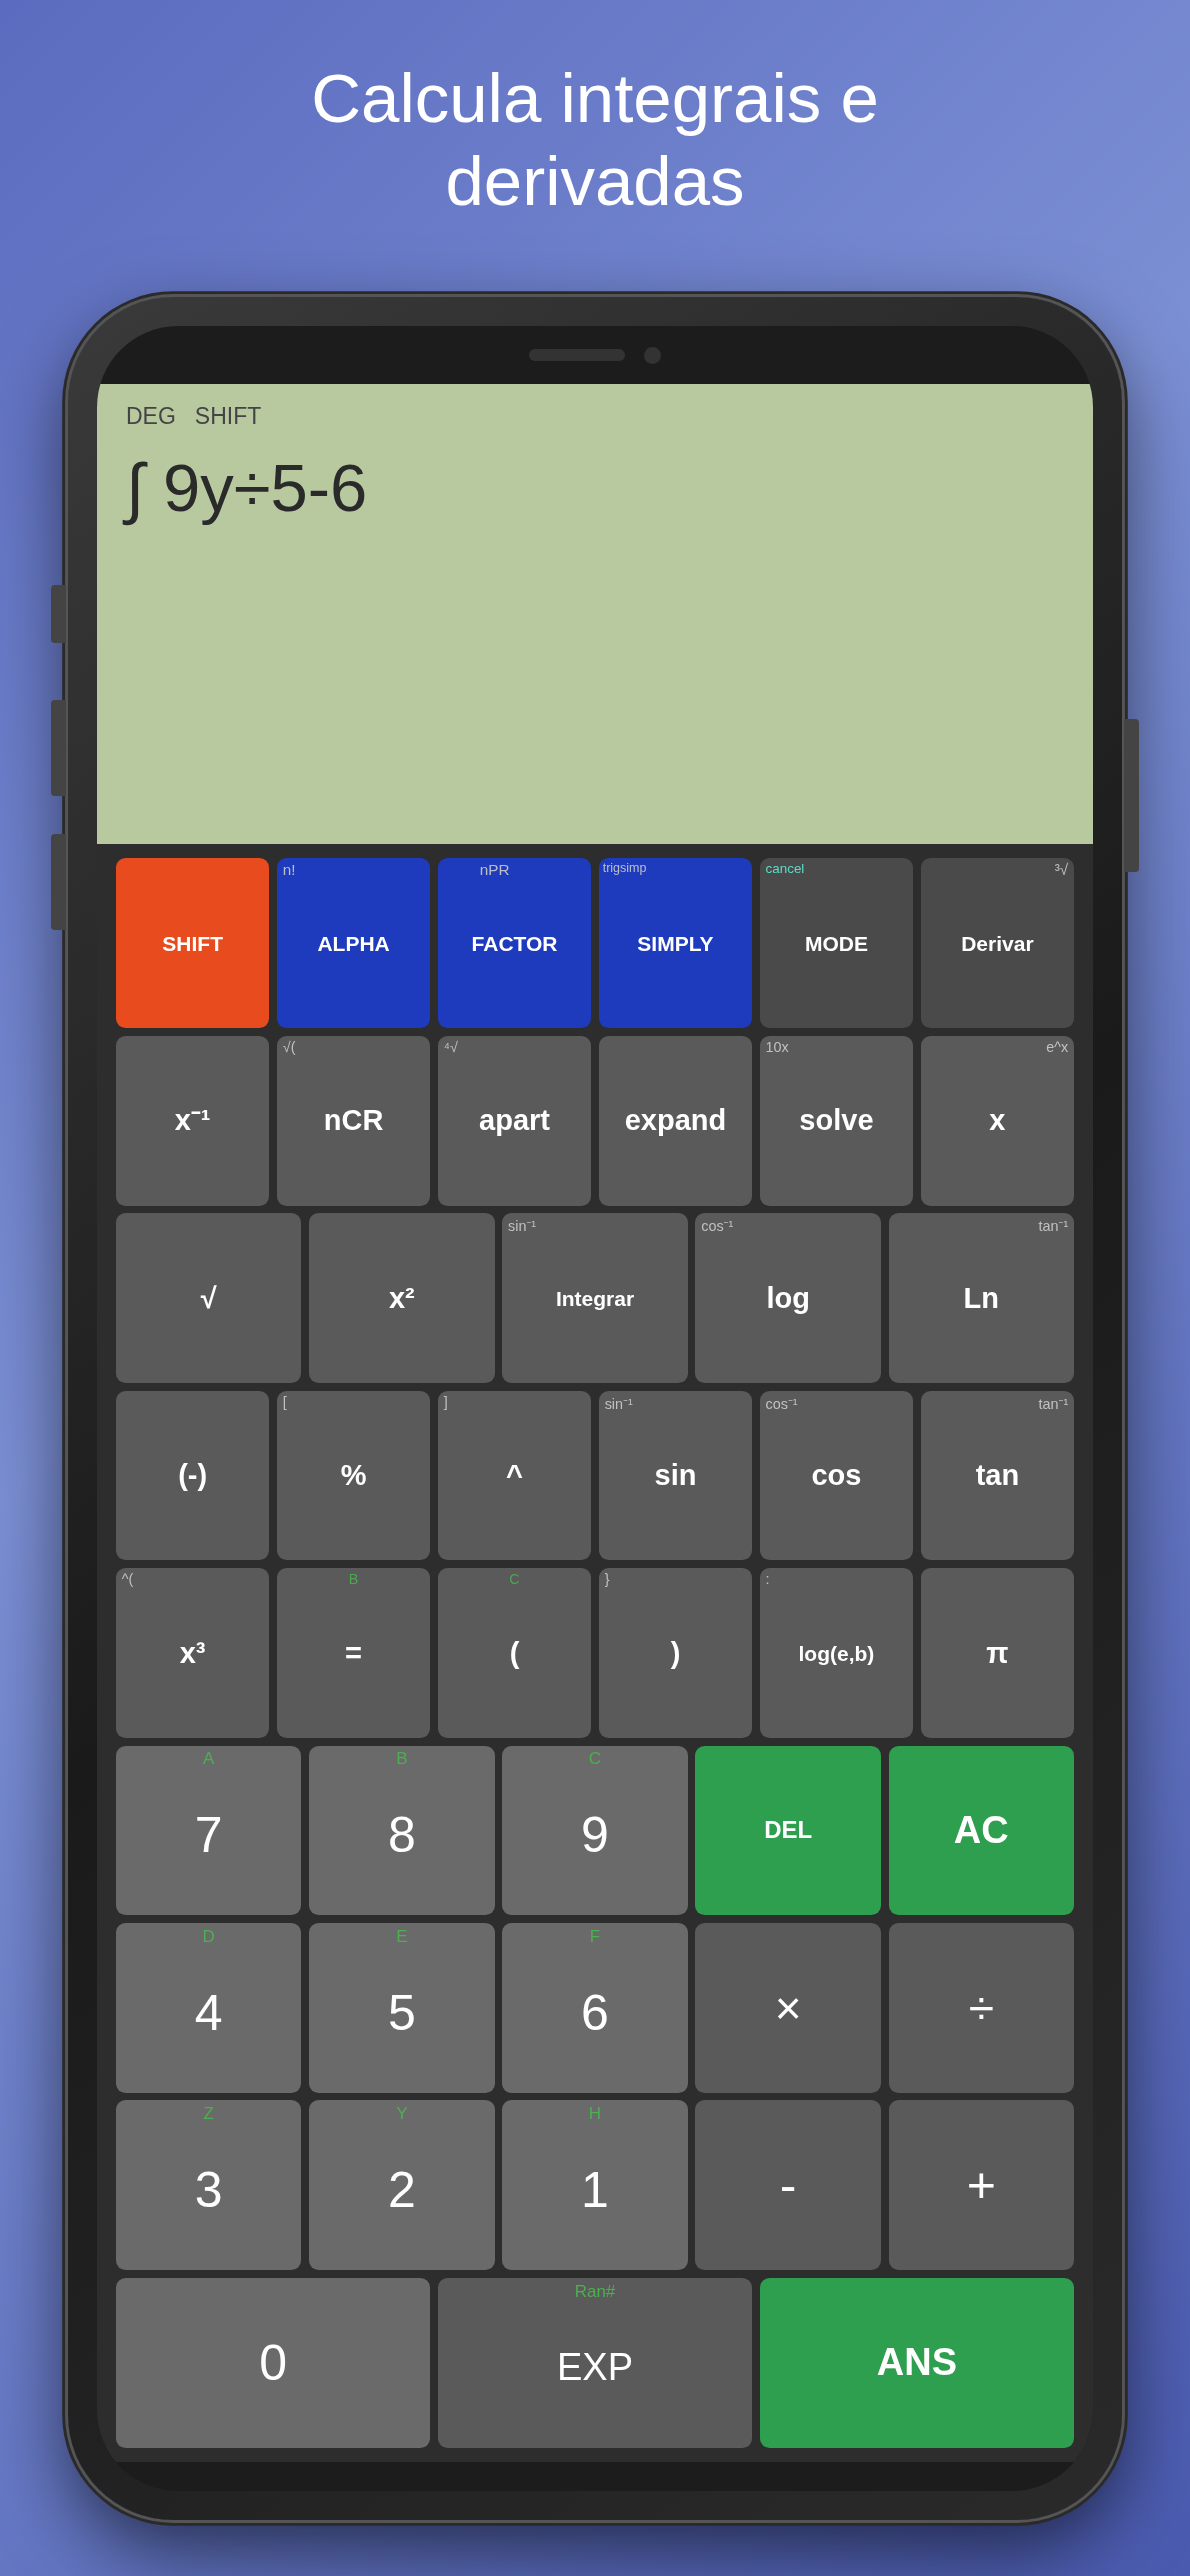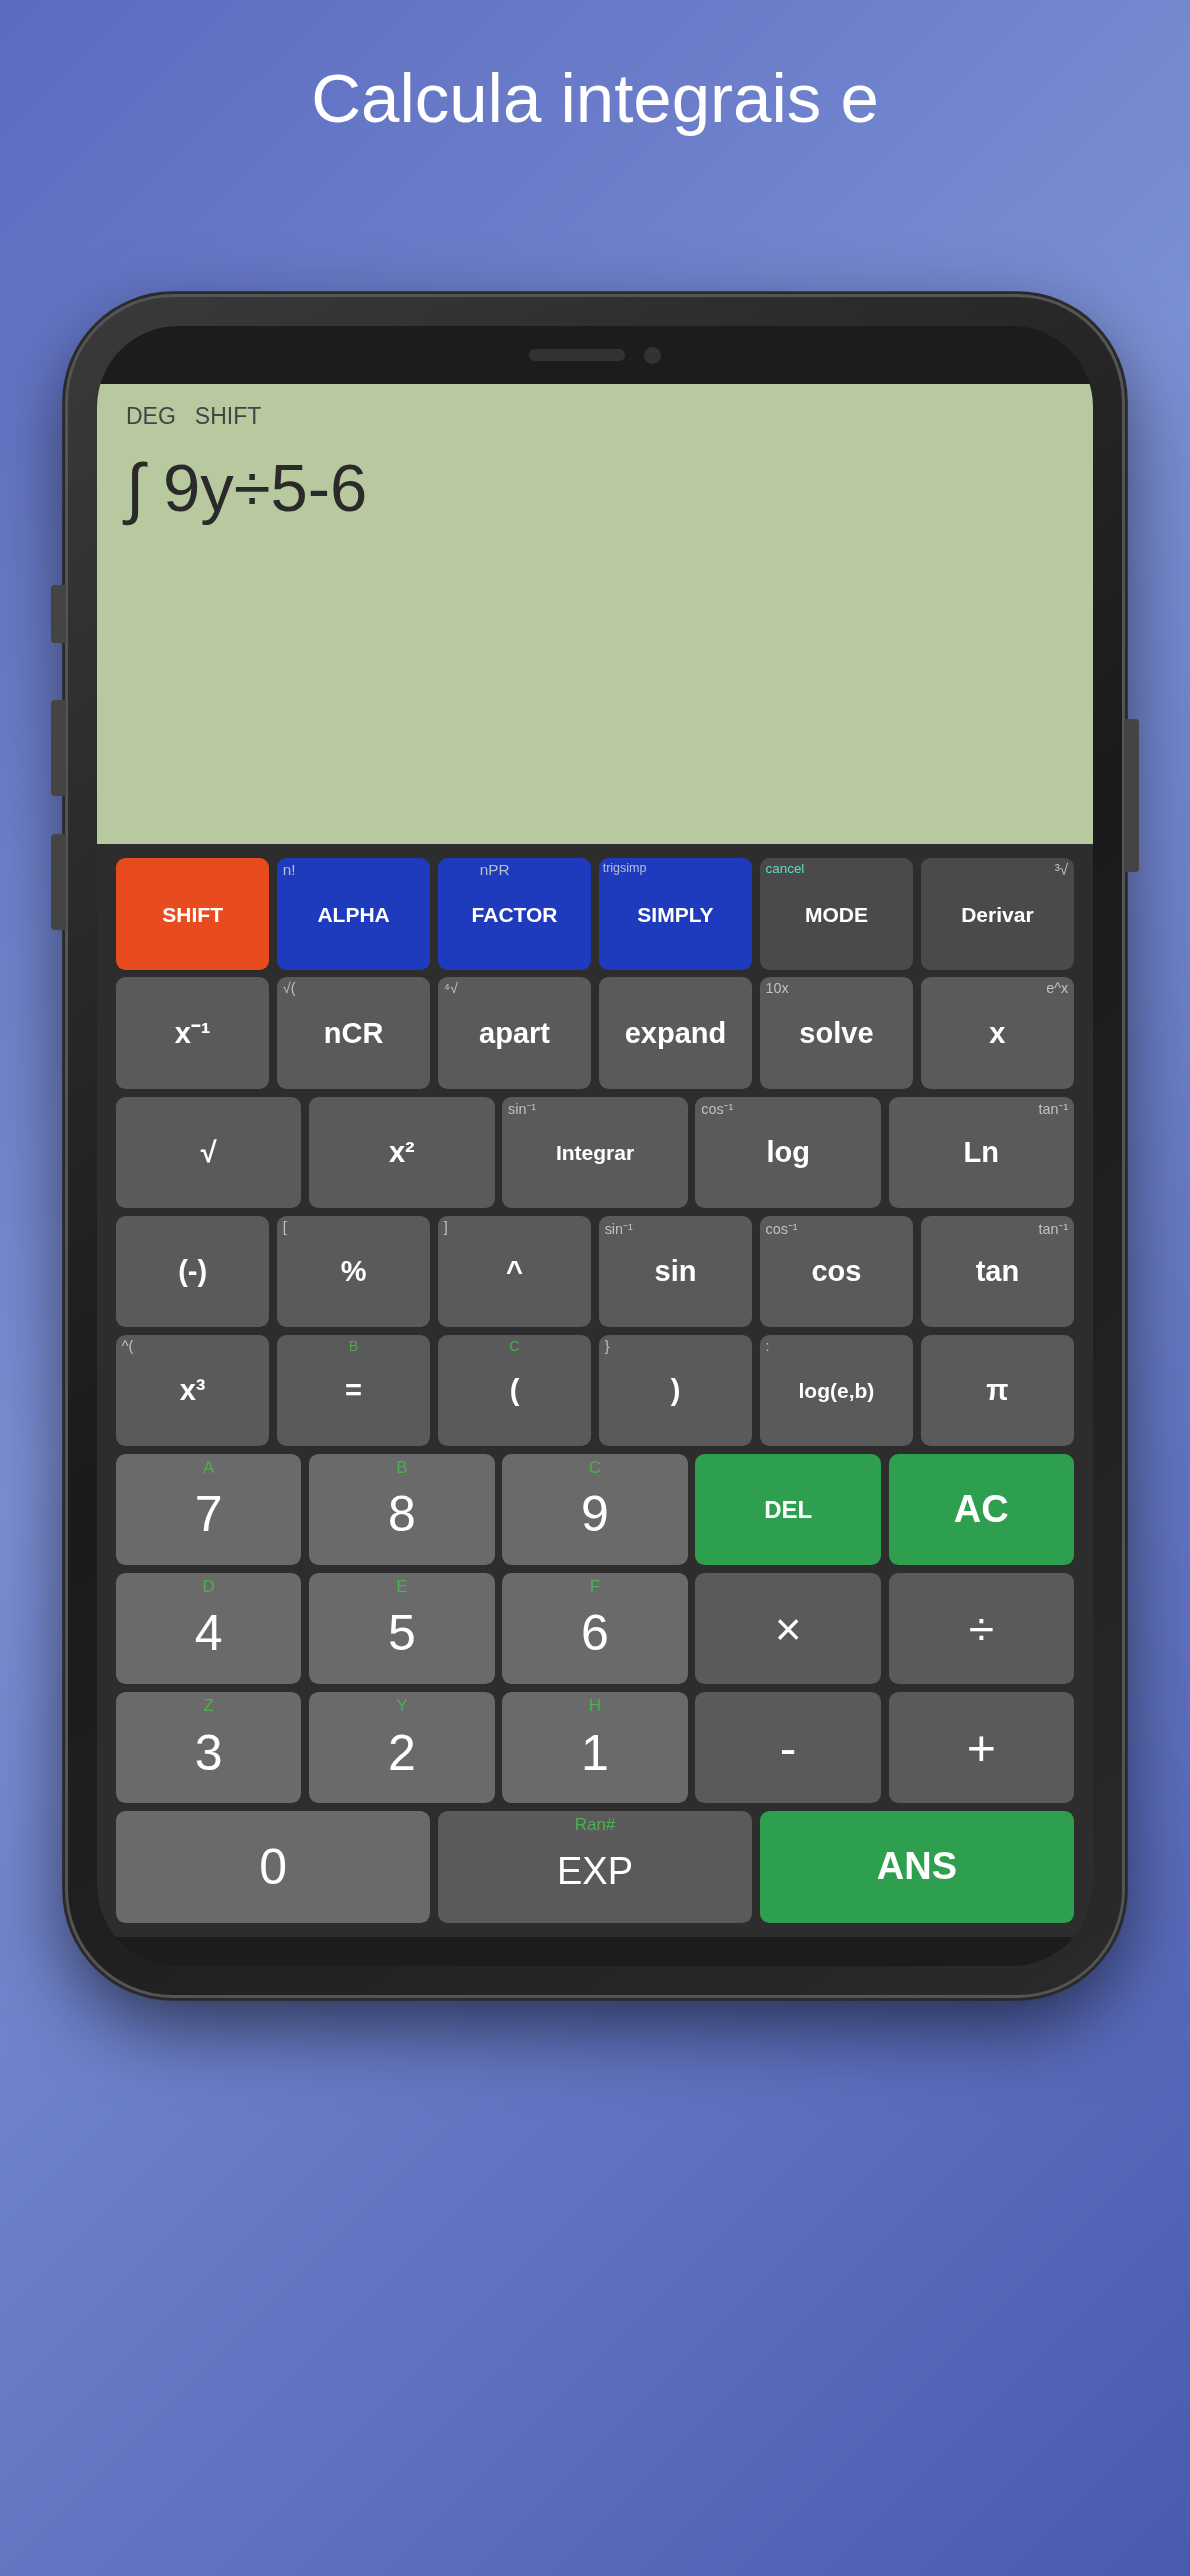--- a/index.html
+++ b/index.html
@@ -20,21 +20,21 @@
       font-weight: 300;
       line-height: 1.2;
     }
 
     .phone-container {
       position: absolute;
       left: 50%;
       transform: translateX(-50%);
       top: 297px;
       width: 1054px;
-      height: 1698px;
+      height: 2223px;
     }
 
     
     .phone-shell {
       position: absolute;
       inset: 0;
       background: linear-gradient(145deg, #3a3a3a 0%, #1a1a1a 50%, #2a2a2a 100%);
       border-radius: 105px;
       box-shadow:
         0 0 0 2.9px #555,
@@ -246,20 +246,21 @@
     .key-xl-text .key-main {
       font-size: 21px;
     }
   </style>
 </head>
 <body>
 
 <div>
   <div class="page-title">
     <span>Calcula integrais e</span><br>
+    <span>derivadas</span>
   </div>
 </div>
 
 <div class="phone-container">
   <div class="phone-shell">
 
     <div class="side-btn-left"></div>
     <div class="side-btn-left2"></div>
     <div class="side-btn-left3"></div>
     <div class="side-btn-right"></div>

